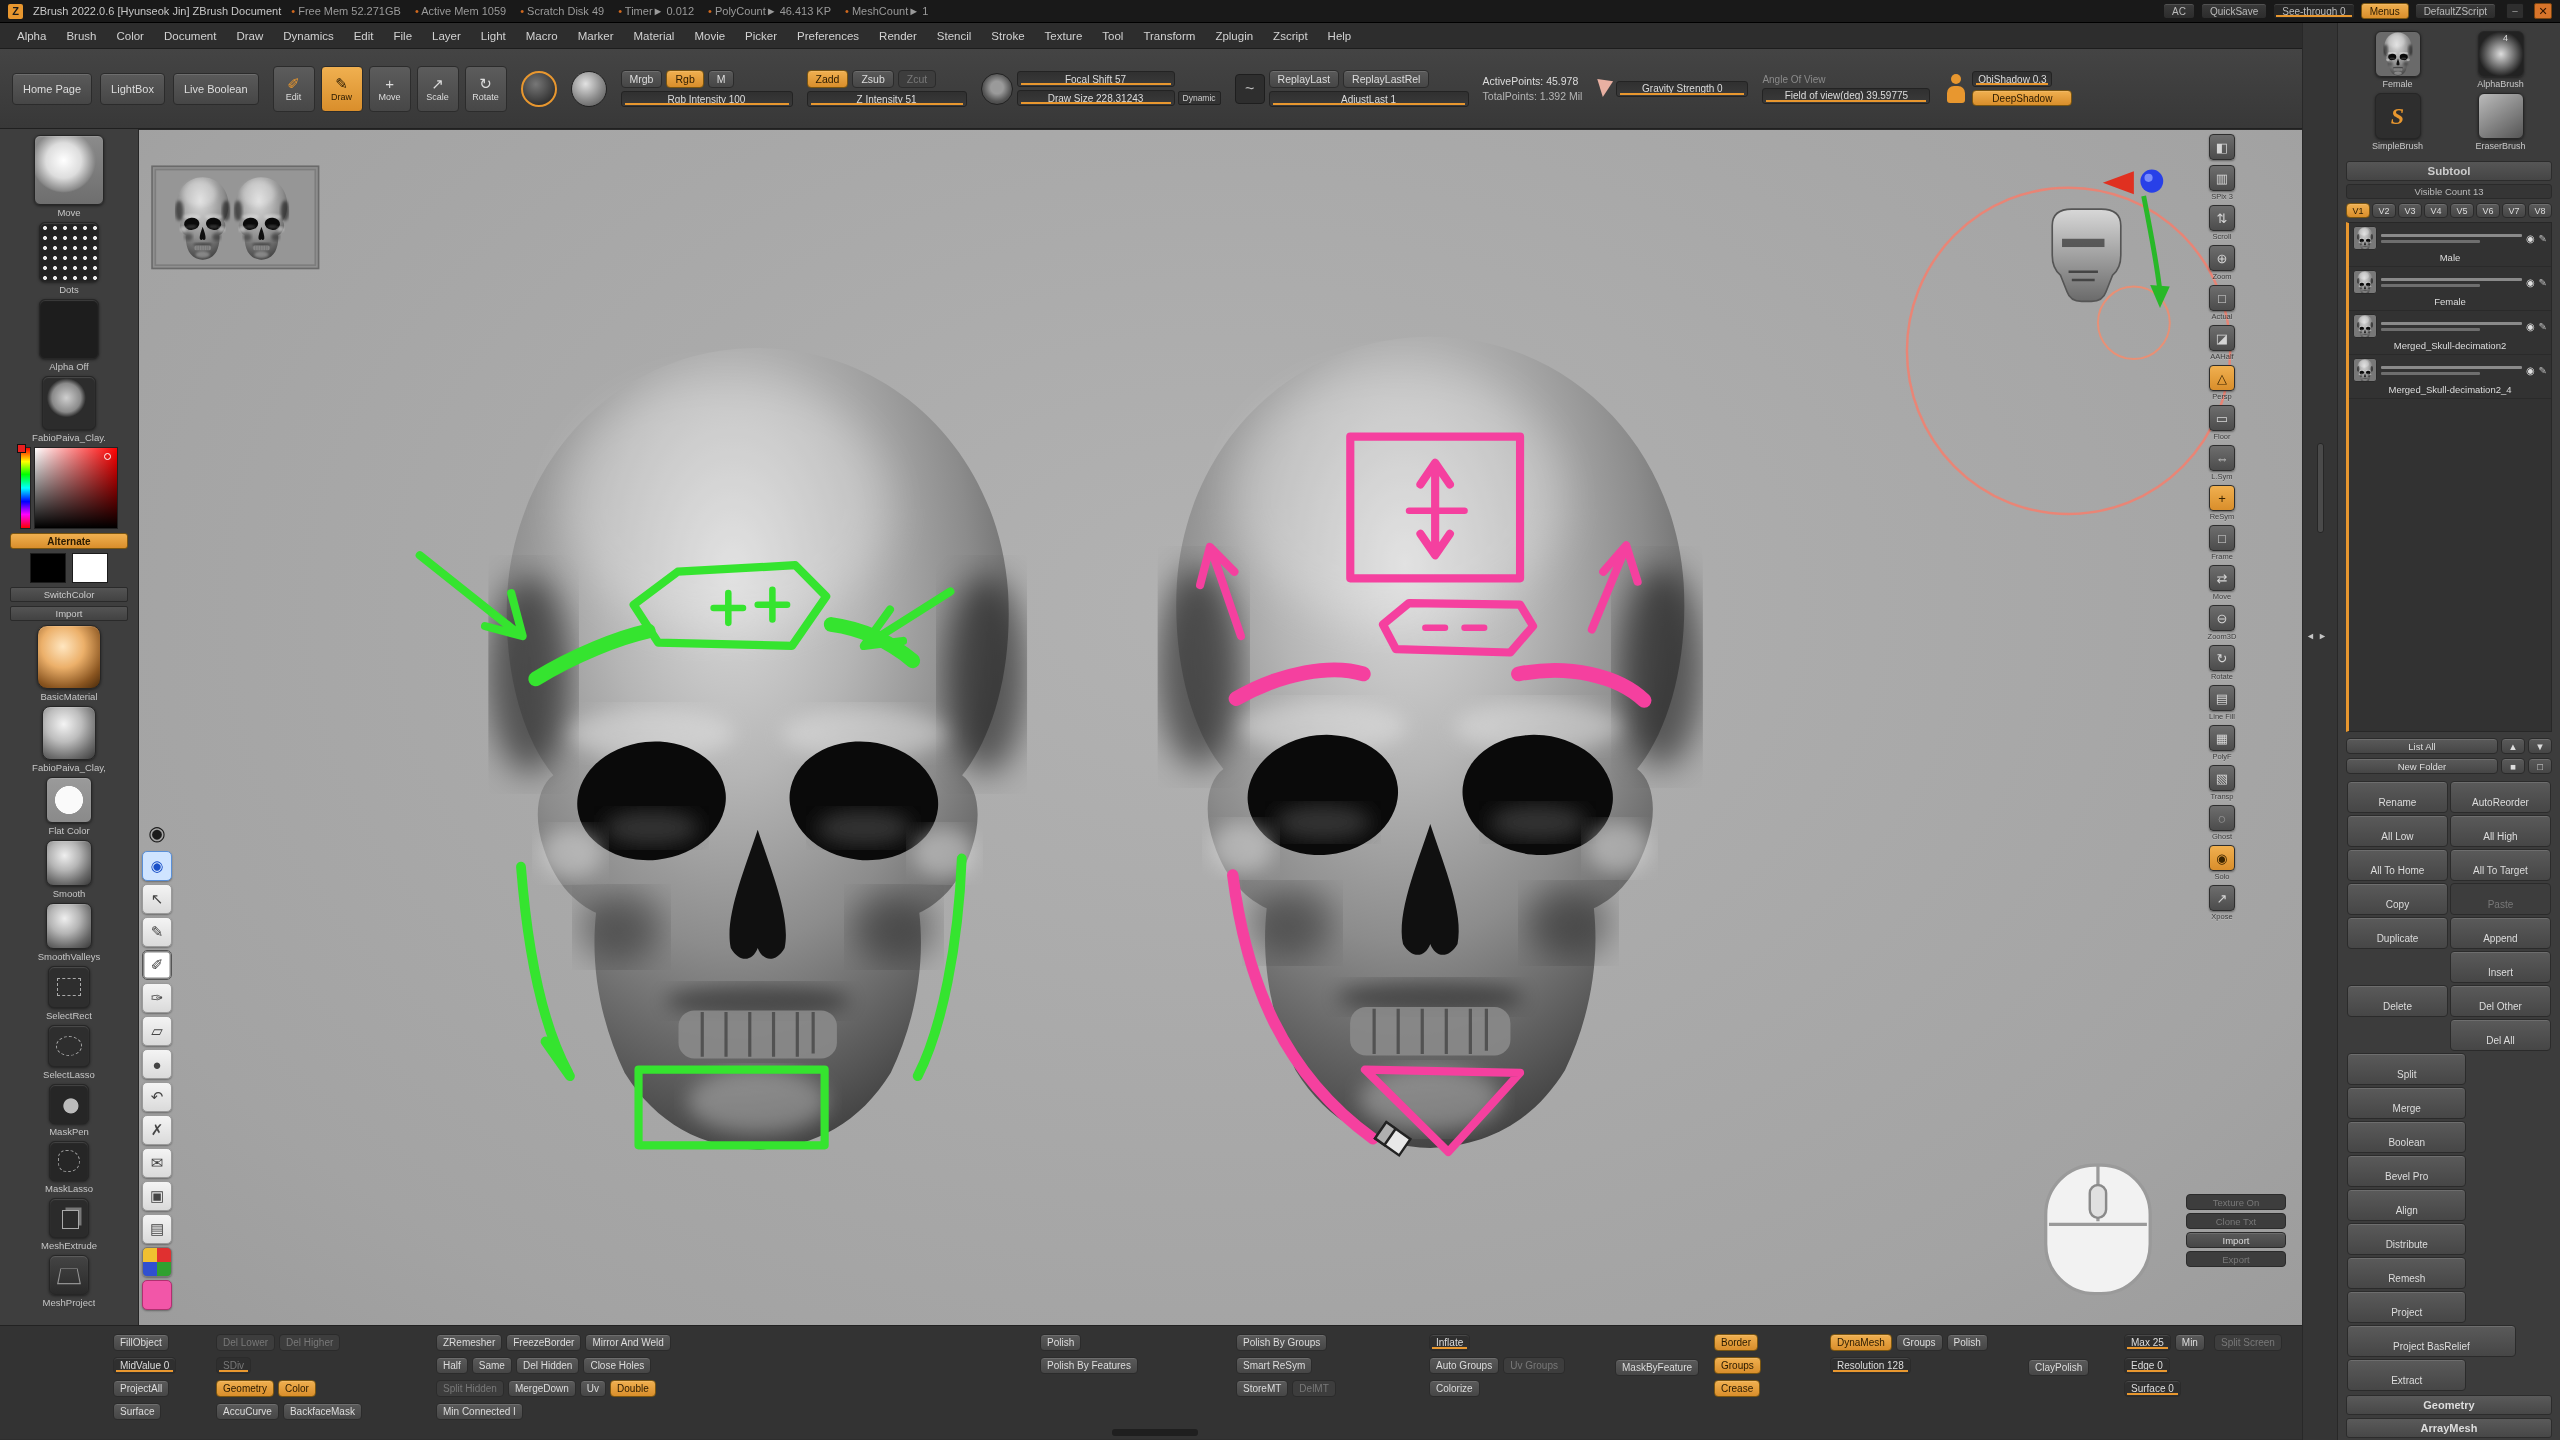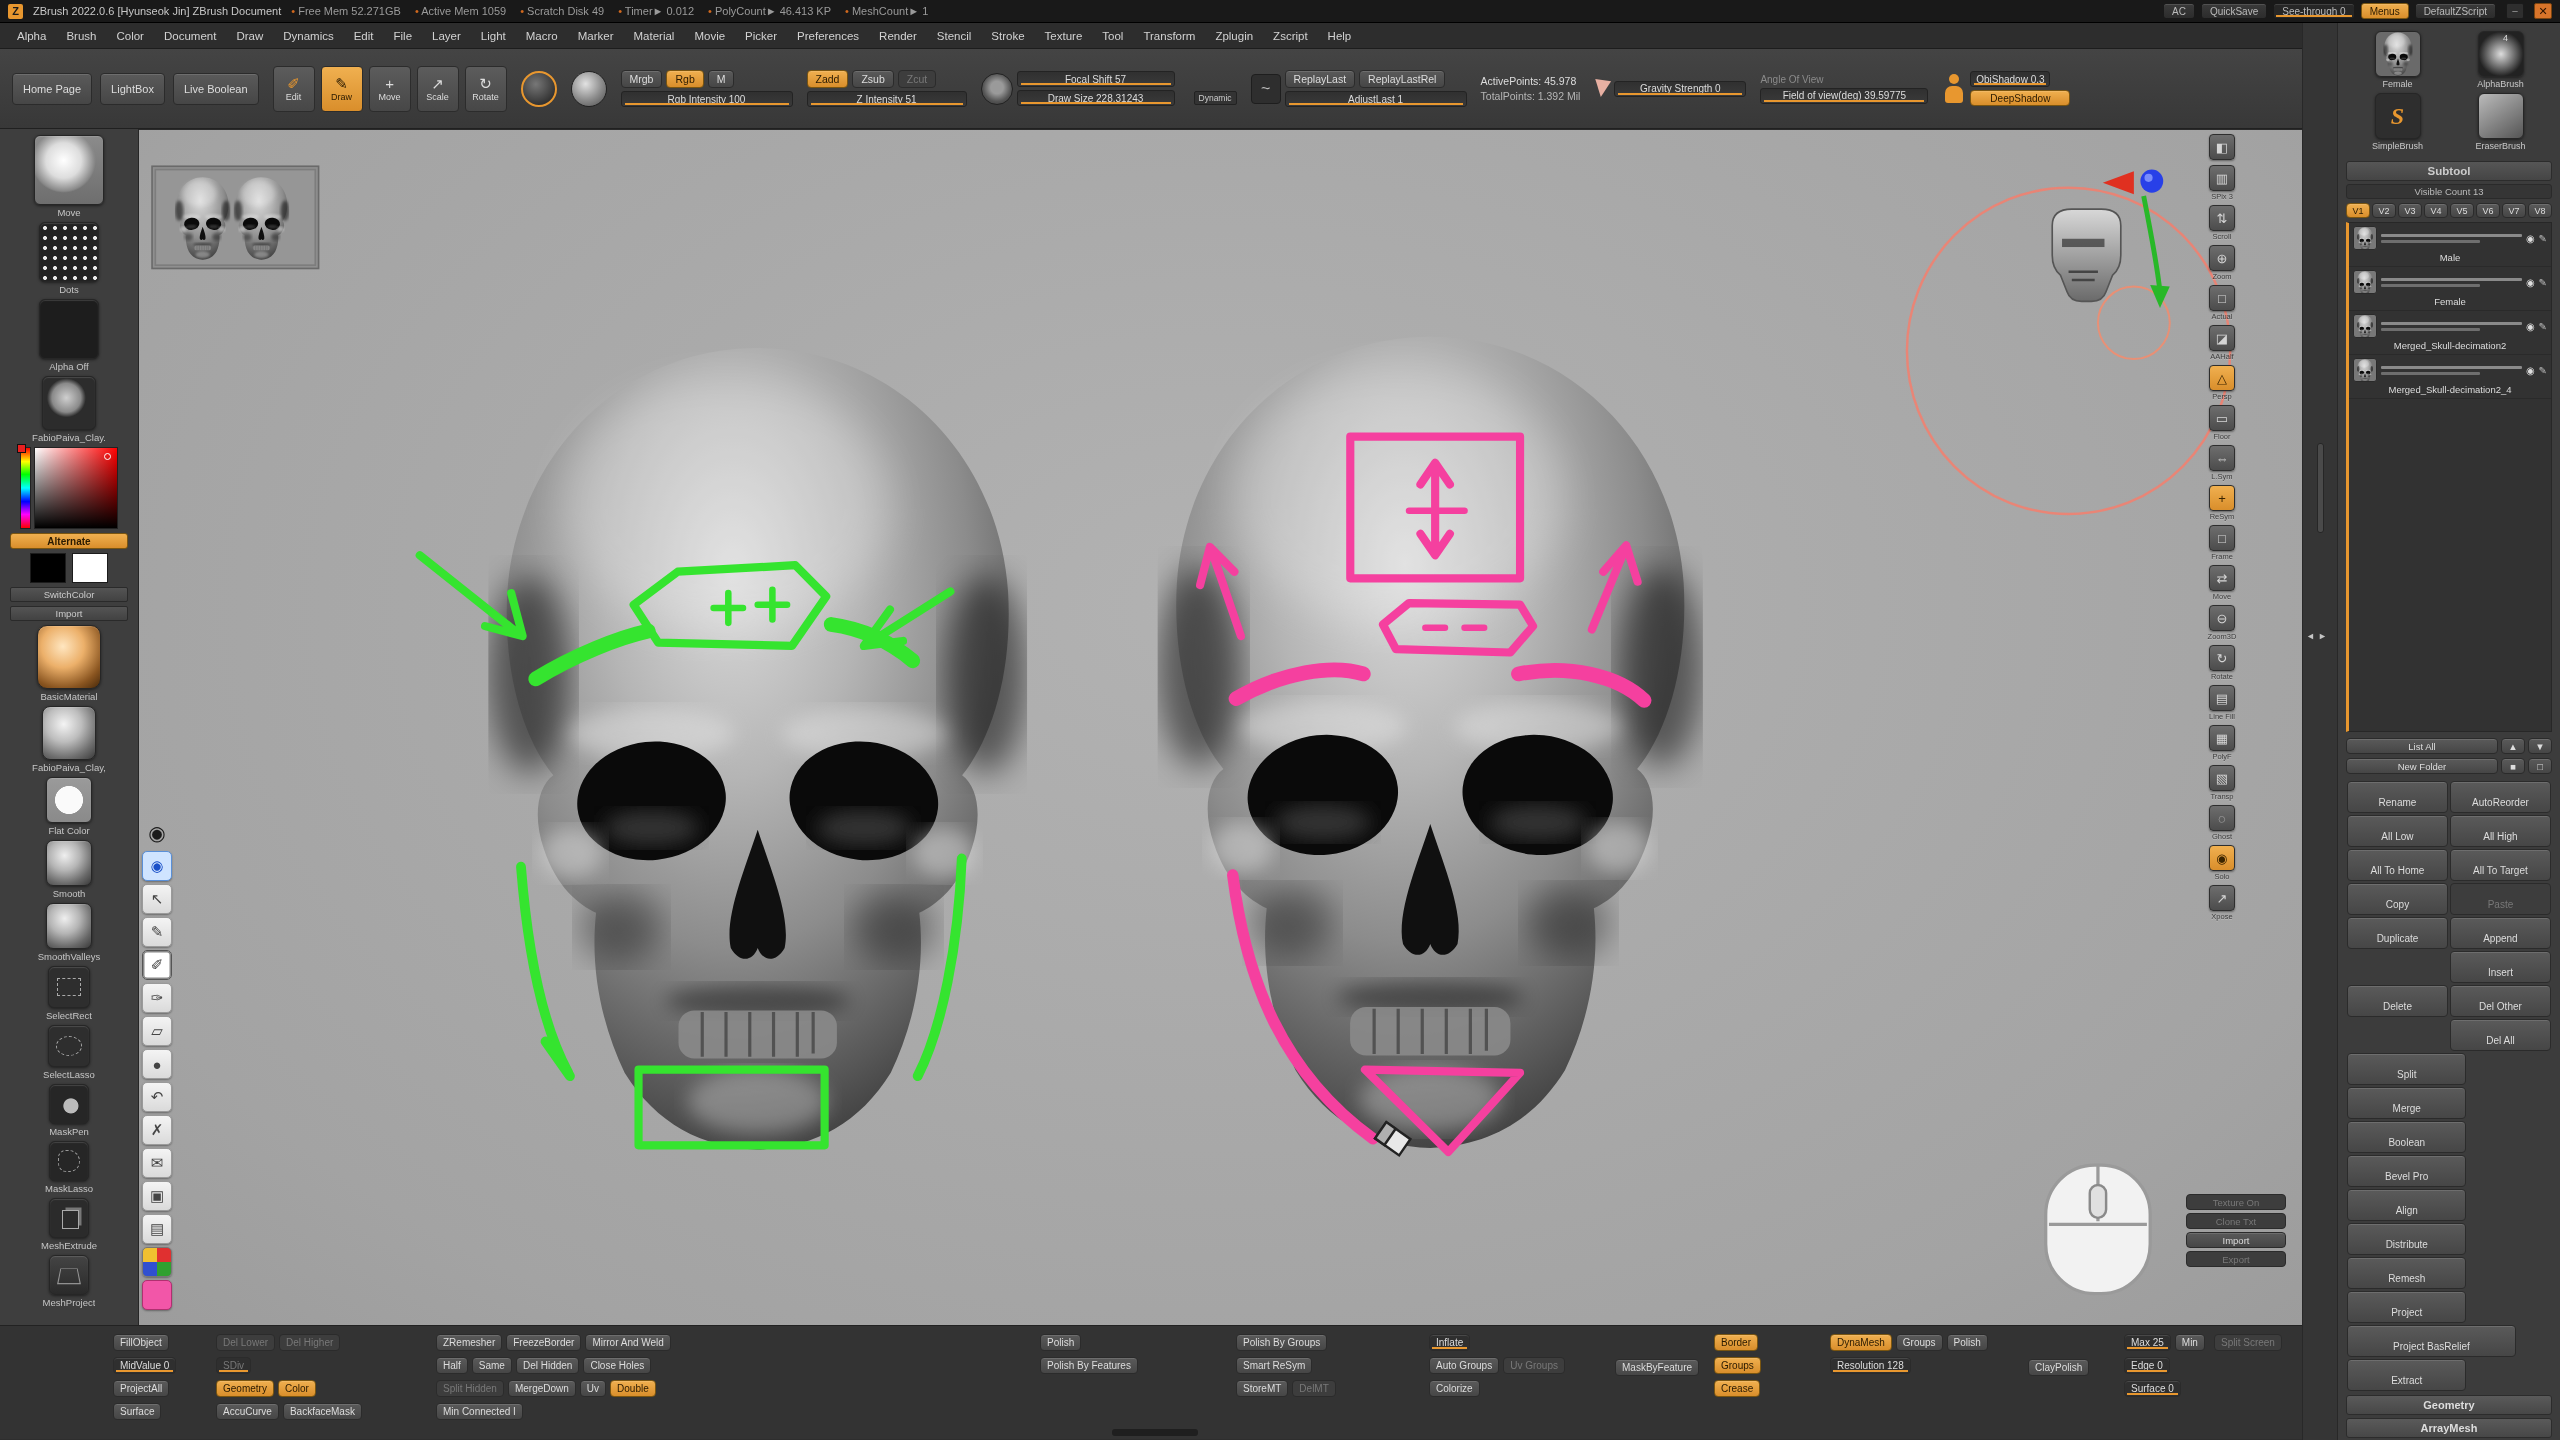--- a/index.html
+++ b/index.html
@@ -61,21 +61,21 @@
     border:2px solid var(--accent); }
   .circ2 { width:36px; height:36px; border-radius:50%; border:1px solid #222;
     background:radial-gradient(circle at 40% 35%,#e2e2e2,#8a8a8a 55%,#4a4a4a); }
   .circ3 { width:32px; height:32px; border-radius:50%; border:1px solid #222;
     background:radial-gradient(circle at 50% 45%,#9a9a9a 0 28%,#555 62%,#2e2e2e); }
   .sl { position:relative; height:16px; background:linear-gradient(#303030,#3a3a3a); border:1px solid #232323;
     border-radius:3px; color:#ddd; font-size:10px; display:flex; align-items:center; justify-content:center;
     white-space:nowrap; }
   .sl::after { content:""; position:absolute; left:3px; right:3px; bottom:1px; height:2px; background:var(--accent); }
   .sl-rgb{width:172px}.sl-z{width:160px}.sl-focal{width:158px}.sl-draw{width:158px}
-  .sl-adjust{width:182px}.sl-grav{width:132px}.sl-fov{width:168px}.sl-obj{width:80px}
+  .sl-adjust{width:200px}.sl-grav{width:132px}.sl-fov{width:168px}.sl-obj{width:80px}
   .dyn { font-size:8.5px; padding:1px 4px; background:#333; border:1px solid #222; color:#ccc; border-radius:2px; }
   .pts { font-size:10.5px; color:#ddd; line-height:15px; }
   .pts .dim { color:#b5b5b5; }
   .grav-ic { width:0; height:0; border-left:8px solid transparent; border-right:8px solid transparent;
     border-top:17px solid #e8b0a2; transform:rotate(8deg); }
   .dim-label { font-size:10px; color:#8a8a8a; }
   .person { width:24px; height:30px; position:relative; }
   .person::before { content:""; position:absolute; left:7px; top:0; width:10px; height:10px;
     border-radius:50%; background:var(--accent); }
   .person::after { content:""; position:absolute; left:3px; top:12px; width:18px; height:17px;
@@ -433,21 +433,21 @@
   <button class="bb">Zsub</button>
 
   <button class="bb disabled">Zcut</button>
 </div>
         <div class="sl sl-z">Z Intensity 51</div>
       </div>
       <div class="tr">
         <div class="circ3"></div>
         <div class="tg">
           <div class="sl sl-focal">Focal Shift 57</div>
-          <div class="tr" style="gap:19px">
+          <div class="tr" style="gap:3px">
             <div class="sl sl-draw">Draw Size 228.31243</div>
             <div class="dyn">Dynamic</div>
           </div>
         </div>
       </div>
       <div class="tr">
         <div class="stroke-ic">~</div>
         <div class="tg">
           <div class="tr">
   <button class="bb">ReplayLast</button>

